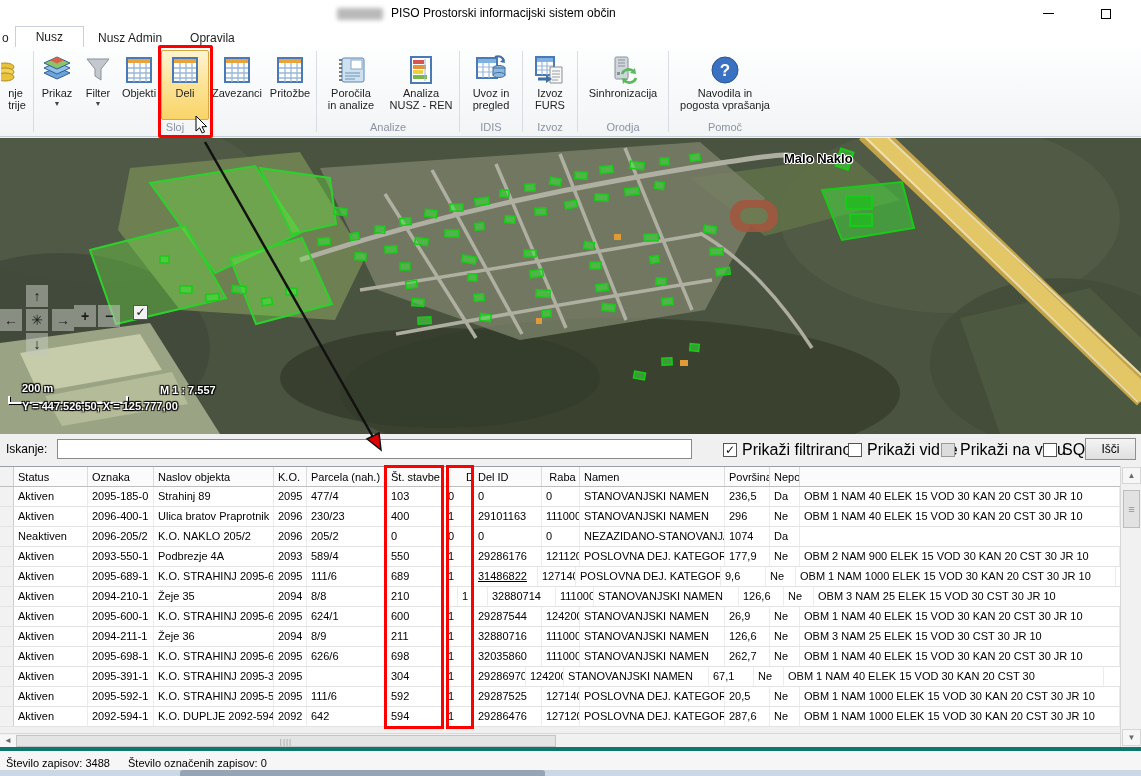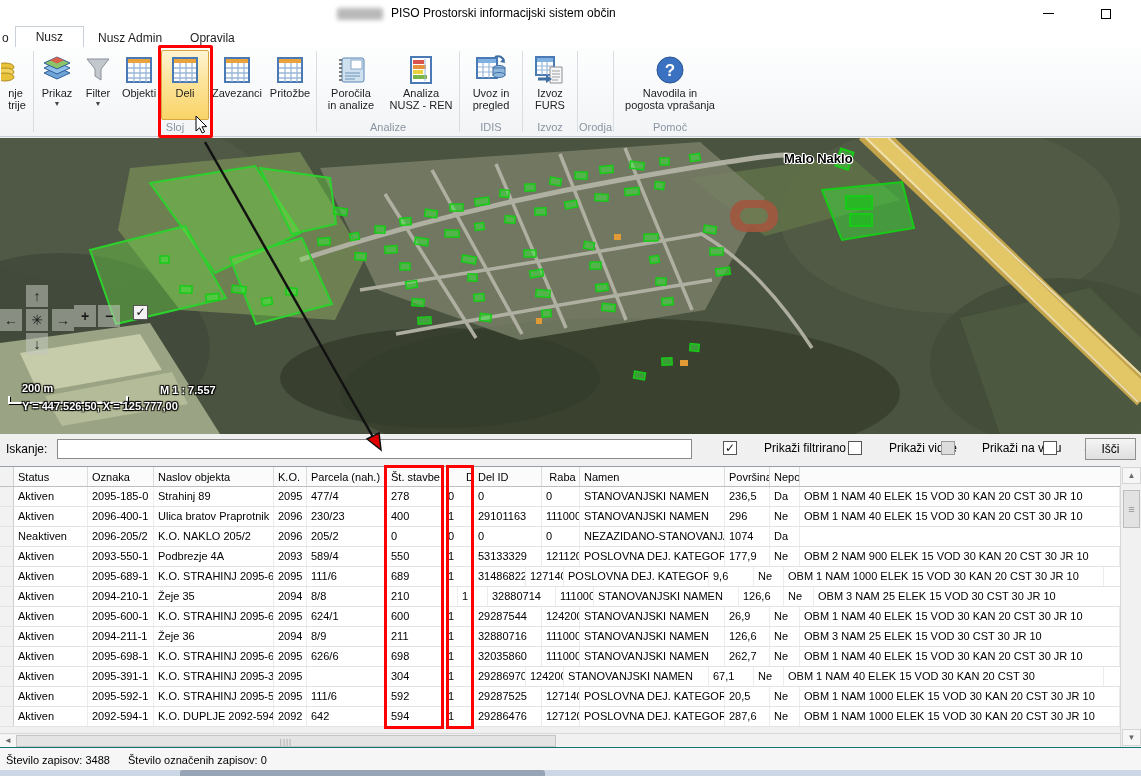--- a/index.html
+++ b/index.html
@@ -52,21 +52,21 @@
   .coords { position:absolute; left:22px; top:262px; }
 
   
   .searchrow { position:absolute; left:0; top:434px; width:1141px; height:32px; background:#f0f0f0; }
   .slabel { position:absolute; left:6px; top:8px; font-size:12px; color:#000; }
   .sinput { position:absolute; left:57px; top:5px; width:635px; height:20px; border:1px solid #8a8a8a; background:#fff; font-size:12px; padding:0 4px; font-family:inherit; }
   .cbwrap { position:absolute; top:7px; display:flex; align-items:center; gap:5px; }
   .cbbox { width:14px; height:14px; border:1px solid #555; background:#fff; font-size:12px; line-height:12px; text-align:center; color:#111; flex:none; }
   .cbbox.checked::after { content:"✓"; font-weight:bold; }
   .cbbox.disabled { background:#dcdcdc; border-color:#9a9a9a; }
-  .cblab { font-size:12px; color:#000; white-space:nowrap;margin-left:22px; }
+  .cblab { font-size:16px; color:#000; white-space:nowrap; }
   .iscibtn { position:absolute; left:1085px; top:4px; width:51px; height:22px; background:linear-gradient(#f4f4f4,#dfdfdf); border:1px solid #8f8f8f; font-size:12px; text-align:center; line-height:20px; }
 
   
   .tablewrap { position:absolute; left:0; top:466px; width:1120px; background:#fff; }
   .thead { display:flex; height:21px; background:#fbfbfb; border-top:1px solid #97a0a8; border-bottom:1px solid #bfbfbf; }
   .hcell { font-size:11px; padding:4px 0 0 4px; border-right:1px solid #dcdcdc; overflow:hidden; white-space:nowrap; flex:none; }
   .trow { display:flex; height:20px; background:#fff; border-bottom:1px solid #e3e3e3; }
   .tcell { font-size:11px; padding:3px 0 0 4px; border-right:1px solid #ececec; overflow:hidden; white-space:nowrap; flex:none; }
   .gcell { width:14px; background:#f2f2f2; border-right:1px solid #cfcfcf; flex:none; }
 
@@ -74,21 +74,21 @@
   .vscroll { position:absolute; left:1120px; top:466px; width:21px; height:281px; background:#f1f1f1; border-left:1px solid #d8d8d8; }
   .vbtn { position:absolute; left:1px; width:19px; height:17px; background:#f6f6f6; border:1px solid #d5d5d5; color:#6a6a6a; font-size:8px; text-align:center; line-height:15px; }
   .vthumb { position:absolute; left:2px; top:24px; width:17px; height:38px; background:#e2e2e2; border:1px solid #bdbdbd; }
   .vthumb::after { content:"≡"; display:block; text-align:center; color:#8e8e8e; font-size:11px; line-height:36px; }
   .hscroll { position:absolute; left:0; top:733px; width:1120px; height:14px; background:#f1f1f1; border-top:1px solid #d8d8d8; }
   .hbtn { position:absolute; left:0; top:1px; width:16px; height:12px; color:#6a6a6a; font-size:8px; text-align:center; line-height:12px; background:#f6f6f6; }
   .hthumb { position:absolute; left:16px; top:1px; width:540px; height:12px; background:#e4e4e4; border:1px solid #c4c4c4; }
   .hthumb::after { content:"||||"; display:block; text-align:center; color:#9b9b9b; font-size:8px; line-height:11px; letter-spacing:1px; }
 
   
-  .statusbar { position:absolute; left:0; top:747px; width:1141px; height:29px; background:#f6f6f6; border-top:1px solid #0f766e; }
+  .statusbar { position:absolute; left:0; top:747px; width:1141px; height:29px; background:#f6f6f6; border-top:4px solid #0f766e; }
   .stat1 { position:absolute; left:6px; top:6px; font-size:11px; color:#000; }
   .stat2 { position:absolute; left:128px; top:6px; font-size:11px; color:#000; }
   .bottomstrip { position:absolute; left:0; top:770px; width:1141px; height:6px; background:#ccd7e6; }
   .bottomseg { position:absolute; left:180px; top:770px; width:365px; height:6px; background:#97a4b5; border-radius:3px 3px 0 0; }
 
   
   .anno { position:absolute; border:3px solid #f00; pointer-events:none; }
   #anno-deli { left:158px; top:45px; width:55px; height:93px; border-radius:2px; }
   #anno-col1 { left:384px; top:465px; width:60px; height:264px; }
   #anno-col2 { left:446px; top:465px; width:28px; height:264px; }
@@ -277,20 +277,34 @@
           <span class="rlbl">Izvoz
 FURS</span>
         </div>
       </div>
       <div class="rglabel">Izvoz</div>
     </div>
     <div class="rsep"></div>
 
     <div class="rgroup">
       <div class="rbuttons">
+        <div class="rbtn" style="width:88px">
+          <span class="icon">
+            <svg width="30" height="30" viewBox="0 0 30 30">
+                <rect x="7" y="2" width="13" height="22" rx="1.5" fill="#cfd6dd" stroke="#8a9097"></rect>
+                <path d="M10 5h7M10 8h7M10 11h7" stroke="#8a9097"></path>
+                <rect x="9" y="17" width="3" height="3" fill="#8a9097"></rect>
+                <path d="M14 19a7 7 0 0 1 12-2" stroke="#5cb85c" stroke-width="2.6" fill="none"></path>
+                <path d="M27 13l1 6-6-1z" fill="#5cb85c"></path>
+                <path d="M28 23a7 7 0 0 1-12 2" stroke="#5cb85c" stroke-width="2.6" fill="none"></path>
+                <path d="M15 29l-1-6 6 1z" fill="#5cb85c"></path>
+              </svg>
+          </span>
+          <span class="rlbl">Sinhronizacija</span>
+        </div>
       </div>
       <div class="rglabel">Orodja</div>
     </div>
     <div class="rsep"></div>
 
     <div class="rgroup">
       <div class="rbuttons">
         <div class="rbtn" style="width:110px">
           <span class="icon">
             <svg width="30" height="30" viewBox="0 0 30 30">
@@ -502,21 +516,21 @@
         <div class="hcell" style="width: 30px;">Nepo</div>
       </div>
     <div class="tbody">
         <div class="trow">
           <div class="gcell"></div>
           <div class="tcell" style="width: 74px;">Aktiven</div>
           <div class="tcell" style="width: 66px;">2095-185-0</div>
           <div class="tcell" style="width: 120px;">Strahinj 89</div>
           <div class="tcell" style="width: 33px;">2095</div>
           <div class="tcell" style="width: 80px;">477/4</div>
-          <div class="tcell" style="width: 57px;">278</div>
+          <div class="tcell" style="width: 57px;">103</div>
           <div class="tcell" style="width: 30px;">0</div>
           <div class="tcell" style="width: 68px;">0</div>
           <div class="tcell" style="width: 38px;">0</div>
           <div class="tcell" style="width: 145px;">STANOVANJSKI NAMEN</div>
           <div class="tcell" style="width: 45px;">236,5</div>
           <div class="tcell" style="width: 30px;">Da</div>
           <div class="tcell" style="width: 320px;">OBM 1 NAM 40 ELEK 15 VOD 30 KAN 20 CST 30 JR 10</div>
         </div>
         <div class="trow">
           <div class="gcell"></div>
@@ -551,37 +565,37 @@
         </div>
         <div class="trow">
           <div class="gcell"></div>
           <div class="tcell" style="width: 74px;">Aktiven</div>
           <div class="tcell" style="width: 66px;">2093-550-1</div>
           <div class="tcell" style="width: 120px;">Podbrezje 4A</div>
           <div class="tcell" style="width: 33px;">2093</div>
           <div class="tcell" style="width: 80px;">589/4</div>
           <div class="tcell" style="width: 57px;">550</div>
           <div class="tcell" style="width: 30px;">1</div>
-          <div class="tcell" style="width: 68px;">53133329</div>
+          <div class="tcell" style="width: 68px;">29286176</div>
           <div class="tcell" style="width: 38px;">1211202</div>
           <div class="tcell" style="width: 145px;">POSLOVNA DEJ. KATEGORIJA II.</div>
           <div class="tcell" style="width: 45px;">177,9</div>
           <div class="tcell" style="width: 30px;">Ne</div>
           <div class="tcell" style="width: 320px;">OBM 2 NAM 900 ELEK 15 VOD 30 KAN 20 CST 30 JR 10</div>
         </div>
         <div class="trow">
           <div class="gcell"></div>
           <div class="tcell" style="width: 74px;">Aktiven</div>
           <div class="tcell" style="width: 66px;">2095-689-1</div>
           <div class="tcell" style="width: 120px;">K.O. STRAHINJ 2095-689</div>
           <div class="tcell" style="width: 33px;">2095</div>
           <div class="tcell" style="width: 80px;">111/6</div>
           <div class="tcell" style="width: 57px;">689</div>
           <div class="tcell" style="width: 30px;">1</div>
-          <div class="tcell" style="width: 52px;">31486822</div>
+          <div class="tcell" style="width: 64px; text-decoration: underline;">31486822</div>
           <div class="tcell" style="width: 38px;">1271401</div>
           <div class="tcell" style="width: 145px;">POSLOVNA DEJ. KATEGORIJA II.</div>
           <div class="tcell" style="width: 45px;">9,6</div>
           <div class="tcell" style="width: 30px;">Ne</div>
           <div class="tcell" style="width: 320px;">OBM 1 NAM 1000 ELEK 15 VOD 30 KAN 20 CST 30 JR 10</div>
         </div>
         <div class="trow">
           <div class="gcell"></div>
           <div class="tcell" style="width: 74px;">Aktiven</div>
           <div class="tcell" style="width: 66px;">2094-210-1</div>

